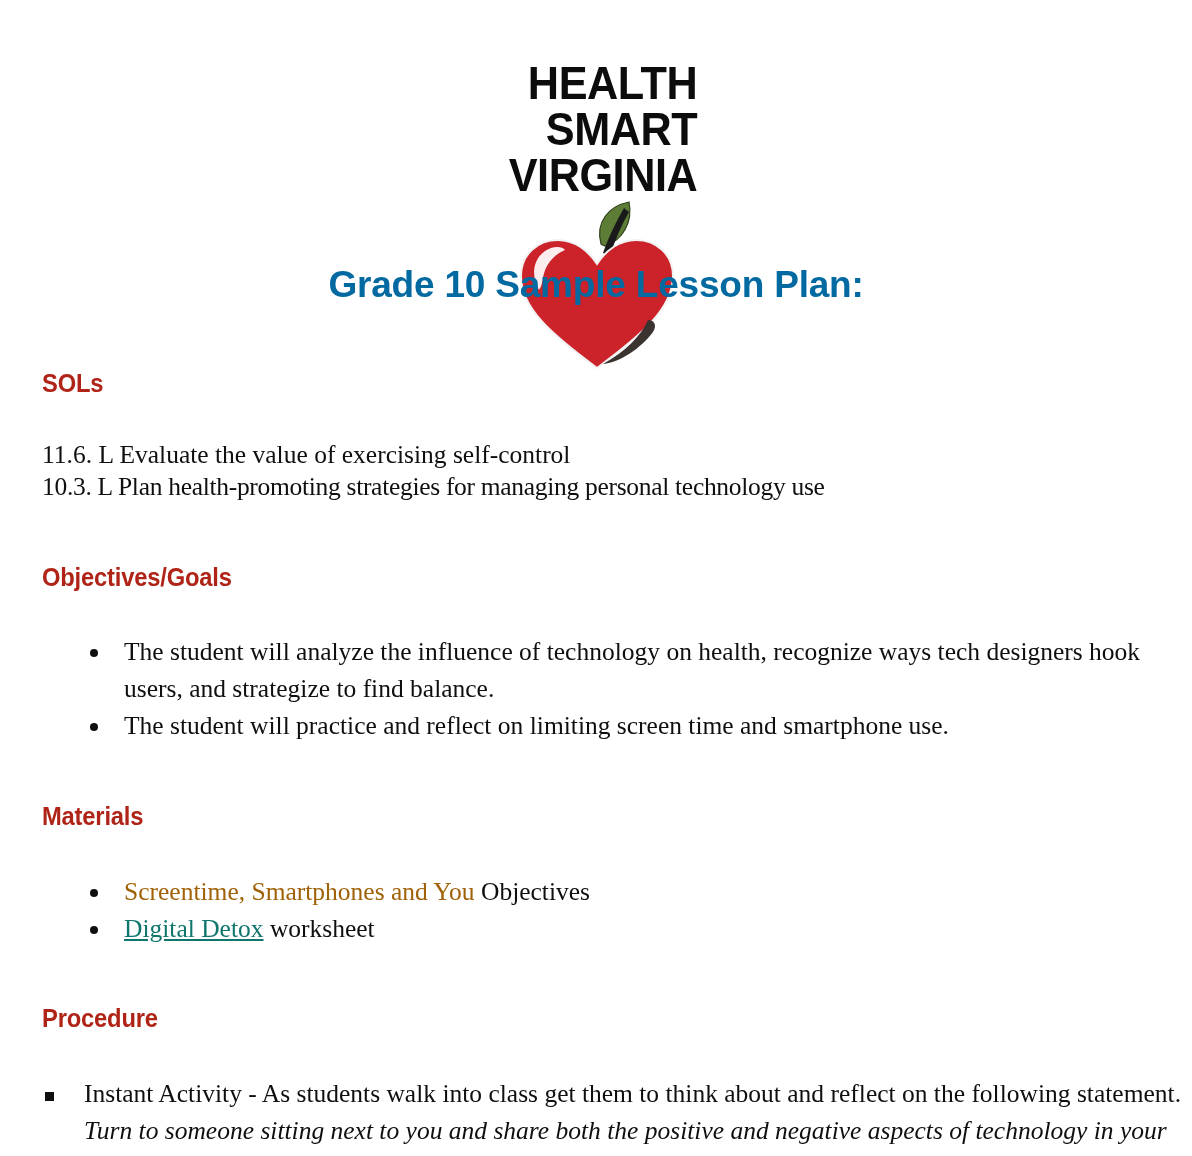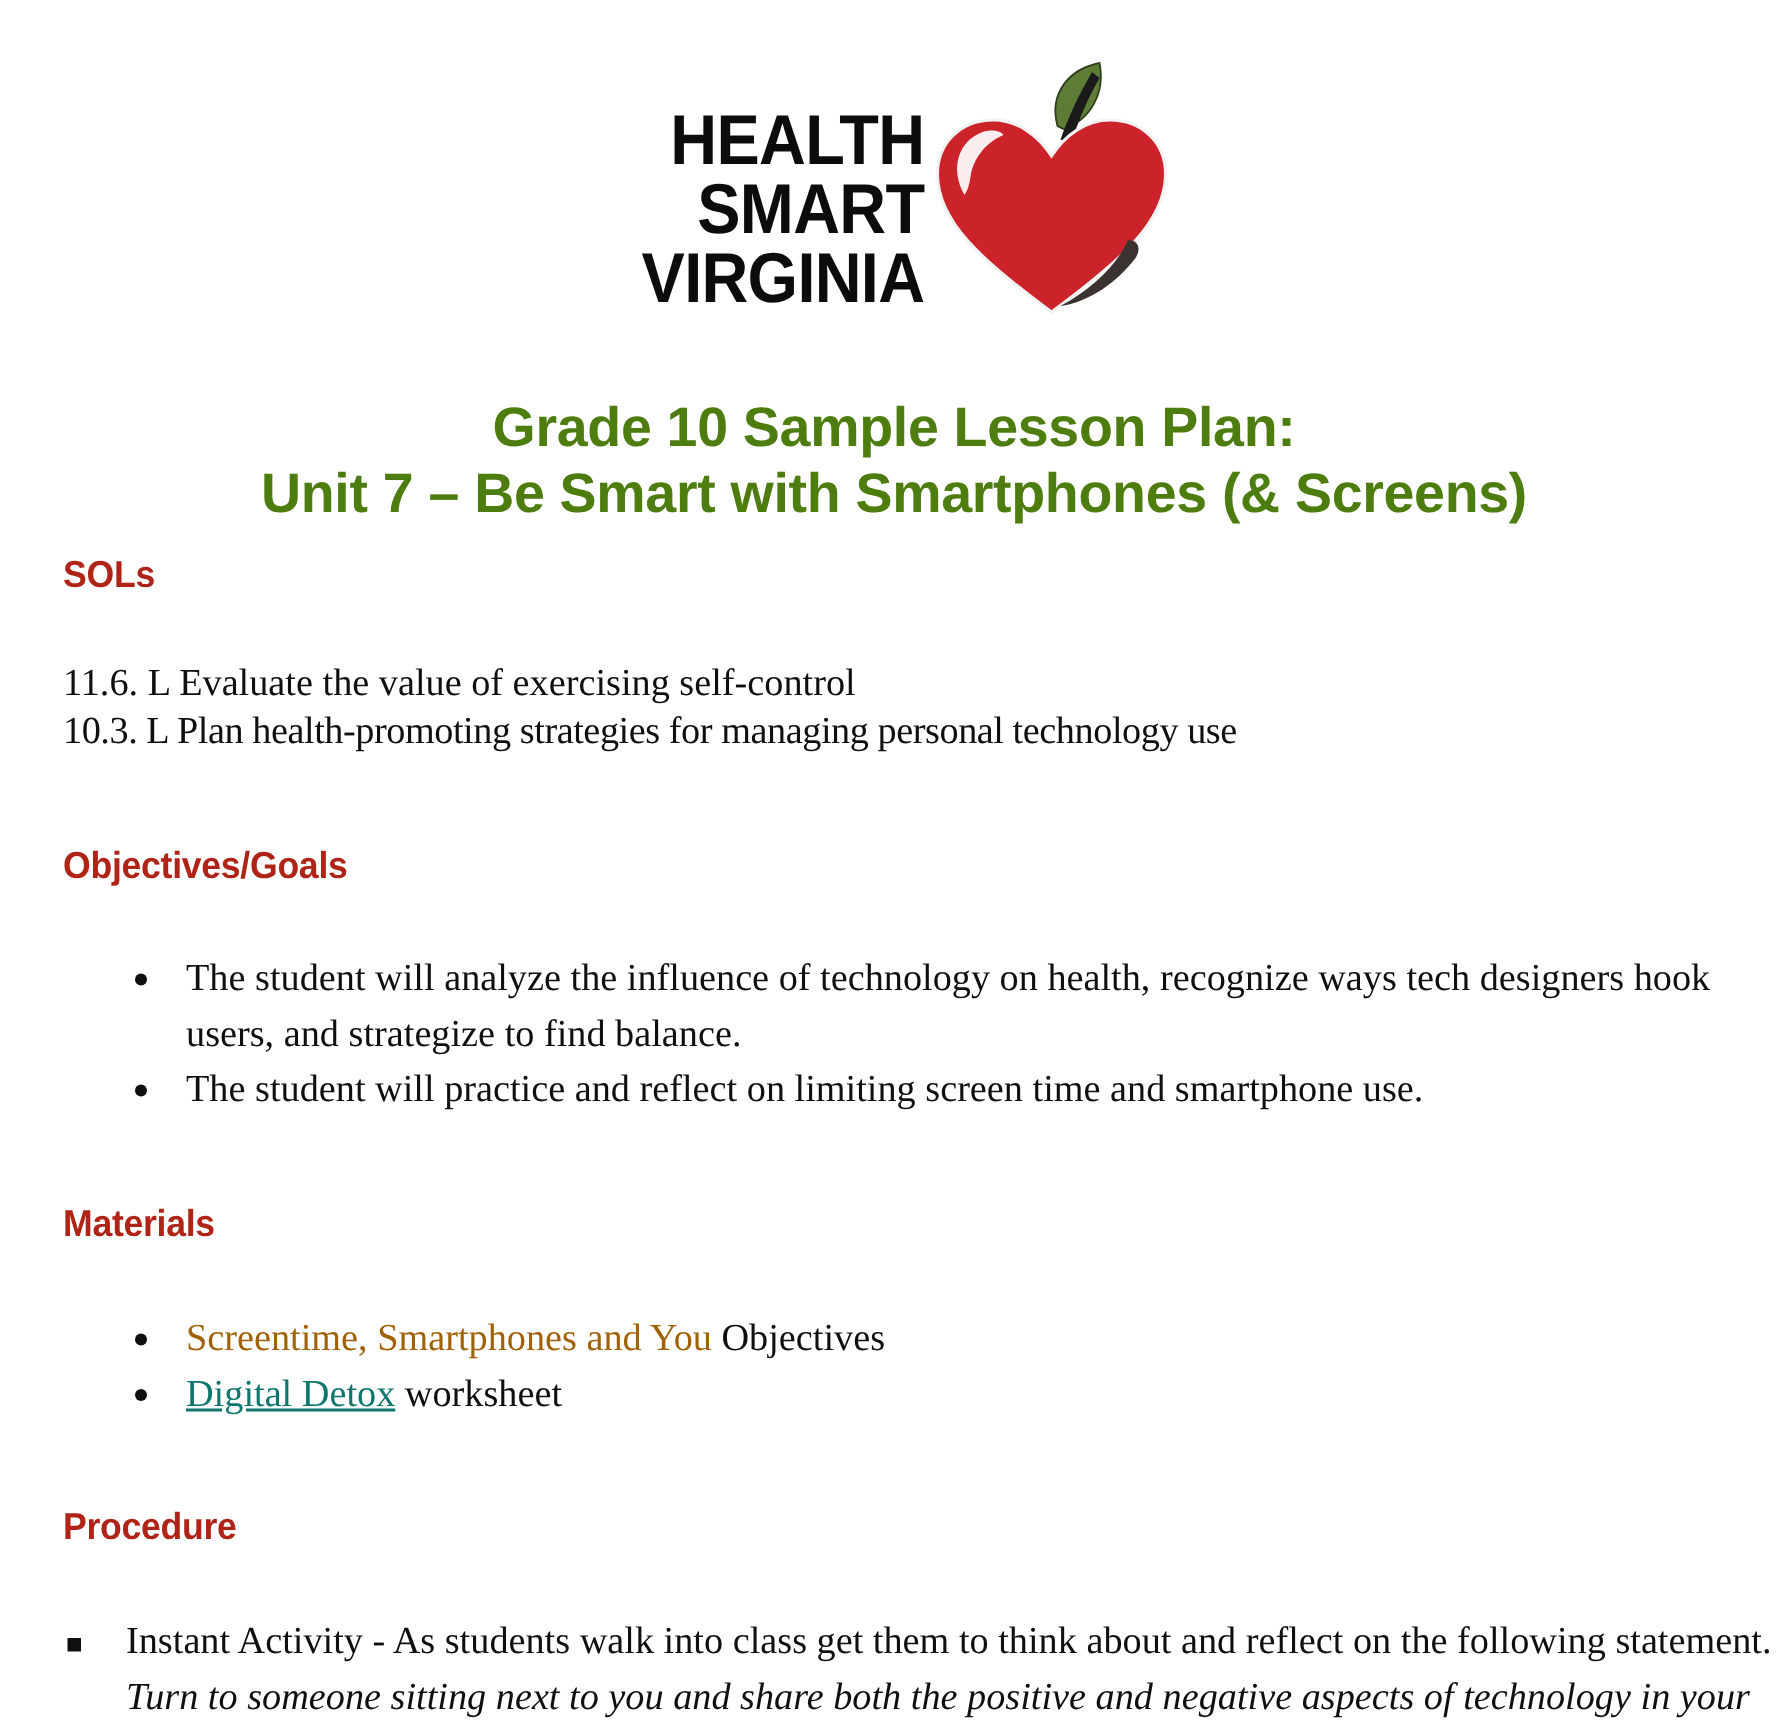--- a/index.html
+++ b/index.html
@@ -24,21 +24,21 @@
     left: 0;
     top: 38px;
     width: 1192px;
     height: 190px;
     display: flex;
     justify-content: center;
     align-items: flex-start;
   }
   .logo {
     display: flex;
-    flex-direction: row;
+    flex-direction: column;
     align-items: center;
     height: 180px;
   }
   .logo-text {
     display: flex;
     flex-direction: column;
     align-items: flex-end;
     justify-content: center;
     font-family: "Liberation Sans", "DejaVu Sans", sans-serif;
     font-weight: bold;
@@ -65,21 +65,21 @@
   .doc-title {
     position: absolute;
     left: 0;
     top: 238px;
     width: 1192px;
     text-align: center;
     font-family: "Liberation Sans", "DejaVu Sans", sans-serif;
     font-weight: bold;
     font-size: 37px;
     line-height: 1.20;
-    color: #4d7c0f;
+    color: #0369a1;
     letter-spacing: -0.2px;
   }
   .doc-title .tl { display: block; white-space: nowrap; }
 
   
   .content {
     position: absolute;
     left: 0;
     top: 348px;
     width: 1192px;
@@ -186,21 +186,20 @@
         <path d="M22 92 C12 74 18 56 34 50 C40 48 46 49 48 52 C38 56 28 66 26 80 C25 86 24 89 22 92 Z" fill="#ffffff" opacity="0.92"></path>
 
         <path d="M131 122 C124 138 108 154 86 166 C104 164 124 150 136 134 C140 128 138 122 131 122 Z" fill="#3a3330"></path>
       </svg>
     </div>
   </div>
 </div>
 
 <h1 class="doc-title">
   <span class="tl">Grade 10 Sample Lesson Plan:</span>
-  <span class="tl">Unit 7 – Be Smart with Smartphones (&amp; Screens)</span>
 </h1>
 
 <main class="content">
 
   <section>
     <h2 class="section-head">SOLs</h2>
     <div class="gap-sols"></div>
     <div class="para-block">
       <div class="para-line">11.6. L Evaluate the value of exercising self-control</div>
       <div class="para-line tight">10.3. L Plan health-promoting strategies for managing personal technology use</div>

